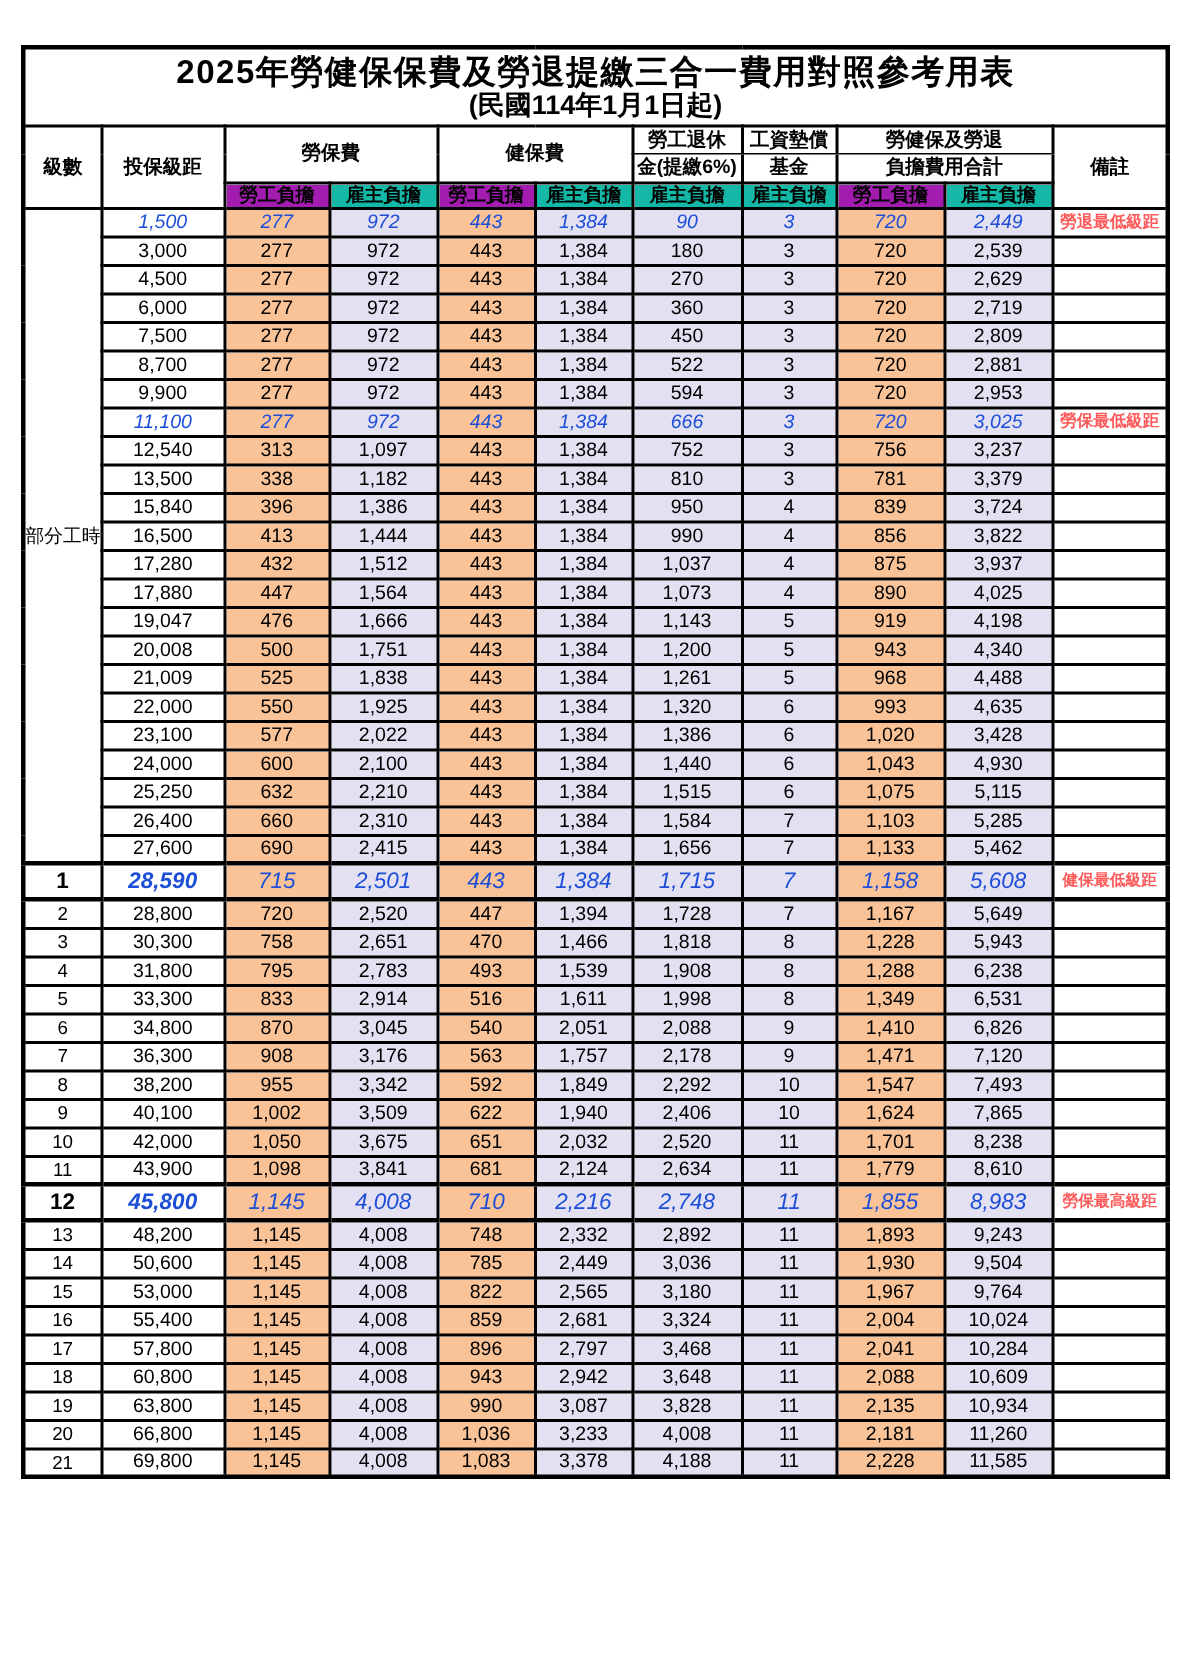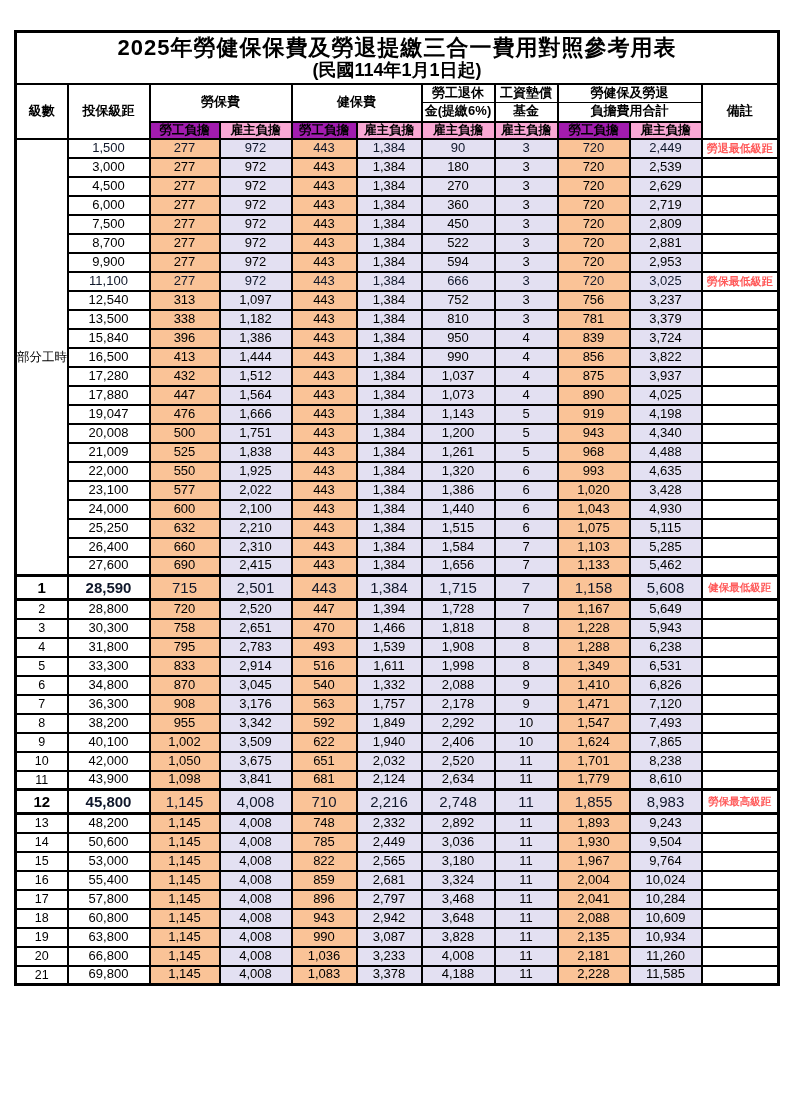--- a/index.html
+++ b/index.html
@@ -24,28 +24,28 @@
   
   .title-cell { height: 52px; background: #fff; }
   .title-line1 { font-size: 22px; font-weight: bold; letter-spacing: 1px; }
   .title-line2 { font-size: 18px; font-weight: bold; }
   
   thead th { font-weight: bold; font-size: 13px; background: #fff; height: 19px; }
   thead .b-thin { border-bottom-width: 1px; }
   thead .t-thin { border-top-width: 1px; }
   thead th.sub { font-size: 12.5px; height: 17px; }
   .bg-emp { background: #a21caf; }
-  .bg-er  { background: #f9a8d4; }
+  .bg-er  { background: #14b8a6; }
   
   tbody td.c-emp { background: #FAC397; }
   tbody td.c-er  { background: #E3E0F2; }
   tbody td.c-level, tbody td.c-bracket, tbody td.c-remark { background: #fff; }
   tbody td.c-level { font-size: 12.5px; }
   tbody td.c-remark { font-size: 11px; font-weight: bold; color: #FF5A5A; }
-  tr.hl td.val { color: #0f172a; }
+  tr.hl td.val { color: #1d4ed8; font-style: italic; }
   tr.big td { font-size: 15px; height: 24px; }
   tr.big td.c-level, tr.big td.c-bracket { font-weight: bold; }
   tr.big td { border-top-width: 3px; border-bottom-width: 3px; }
   tr.big td.c-remark { font-size: 10.5px; }
 </style>
 </head>
 <body>
 
 <table class="ref-table">
   <colgroup>
@@ -436,21 +436,21 @@
         <td class="c-emp val">1,349</td>
         <td class="c-er val">6,531</td>
         <td class="c-remark"></td>
       </tr>
       <tr class="">
         <td class="c-level">6</td>
         <td class="c-bracket val">34,800</td>
         <td class="c-emp val">870</td>
         <td class="c-er val">3,045</td>
         <td class="c-emp val">540</td>
-        <td class="c-er val">1,332</td>
+        <td class="c-er val">2,051</td>
         <td class="c-er val">2,088</td>
         <td class="c-er val">9</td>
         <td class="c-emp val">1,410</td>
         <td class="c-er val">6,826</td>
         <td class="c-remark"></td>
       </tr>
       <tr class="">
         <td class="c-level">7</td>
         <td class="c-bracket val">36,300</td>
         <td class="c-emp val">908</td>

